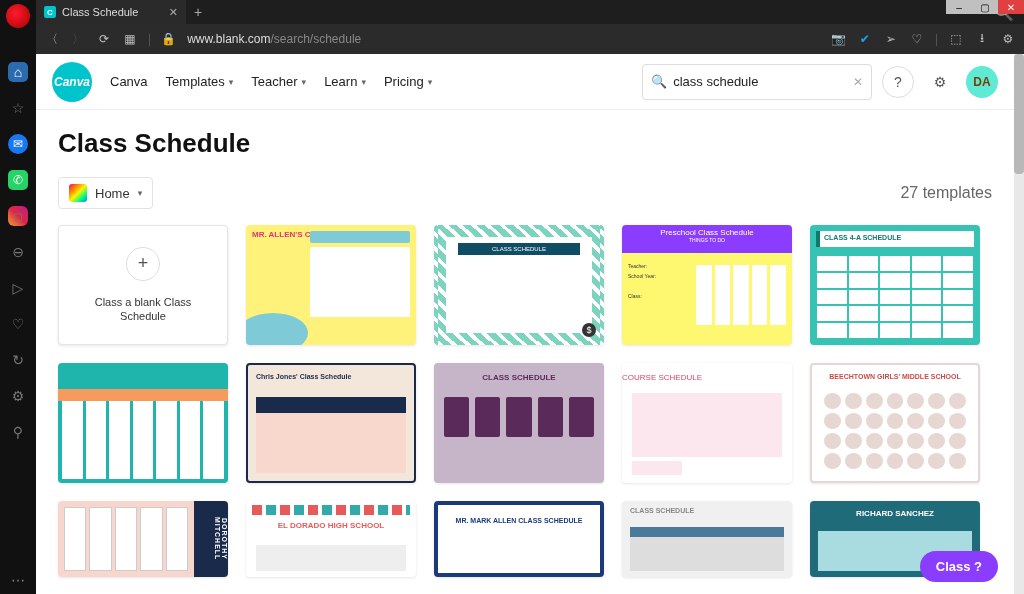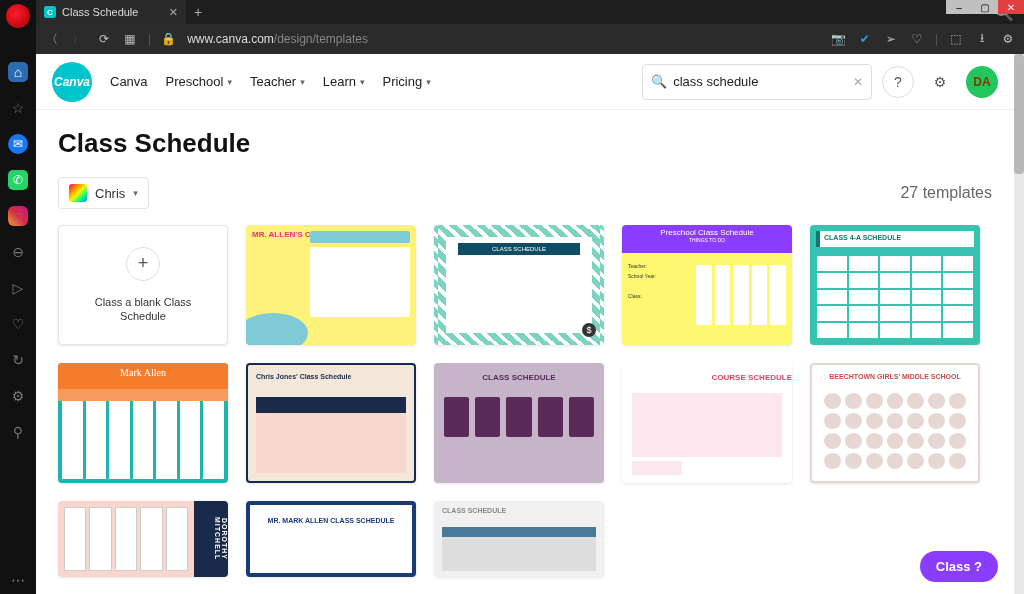--- a/index.html
+++ b/index.html
@@ -47,21 +47,21 @@
   .canva-header { height:56px; display:flex; align-items:center; padding:8px 16px; gap:18px; border-bottom:1px solid #eee;}
   .canva-logo { width:40px; height:40px; border-radius:50%; background:#00c4cc; display:flex; align-items:center; justify-content:center; color:#fff; font-weight:600; font-style:italic; font-size:12px;}
   .nav-item { font-size:13px; color:#222; display:flex; align-items:center; gap:4px; cursor:pointer;}
   .nav-item .chev { font-size:9px; color:#666;}
   .search-wrap { margin-left:auto; display:flex; align-items:center; gap:10px;}
   .search-box { width:230px; height:36px; border:1px solid #ddd; border-radius:4px; display:flex; align-items:center; padding:0 8px; gap:6px; font-size:13px; color:#222;}
   .search-box .mag { color:#444; }
   .search-box .clr { margin-left:auto; color:#aaa; font-size:12px;}
   .hdr-circ { width:32px; height:32px; border:1px solid #ddd; border-radius:50%; display:flex; align-items:center; justify-content:center; color:#555; font-size:14px;}
   .create-btn { background:#8b3dff; color:#fff; border:none; border-radius:4px; height:36px; padding:0 16px; font-size:13px; font-weight:600; cursor:pointer;}
-  .avatar { width:32px; height:32px; border-radius:50%; background:#22c55e; color:#7a3e00; display:flex; align-items:center; justify-content:center; font-weight:700; font-size:12px;text-align:center;}
+  .avatar { width:32px; height:32px; border-radius:50%; background:#5eead4; color:#7a3e00; display:flex; align-items:center; justify-content:center; font-weight:700; font-size:12px;text-align:center;}
 
   
   .content { padding:18px 22px; }
   .page-title { font-size:26px; font-weight:800; color:#111; margin-bottom:18px;}
   .filter-row { display:flex; align-items:center; margin-bottom:16px;}
   .color-filter { display:flex; align-items:center; gap:8px; border:1px solid #e3e3e3; border-radius:4px; padding:6px 10px; cursor:pointer; font-size:13px; color:#333;}
   .color-swatch { width:18px; height:18px; border-radius:3px; background: linear-gradient(135deg,#ff0080,#ff8000 25%,#fff200 50%,#00ff80 75%,#0080ff);}
   .tmpl-count { margin-left:auto; font-size:16px; color:#666;}
   .grid { display:grid; grid-template-columns: repeat(5, 170px); gap:18px 18px; }
   .card { width:170px; height:120px; border-radius:4px; overflow:hidden; position:relative; box-shadow:0 1px 3px rgba(0,0,0,0.1); cursor:pointer; font-size:9px;}
@@ -103,21 +103,21 @@
   .c-chris .ttl { position:absolute; top:8px; left:8px; color:#1a2a4a; font-size:7px; font-weight:600;}
   .c-chris .bar { position:absolute; top:32px; left:8px; right:8px; height:16px; background:#1a2a4a;}
   .c-chris .rows { position:absolute; top:48px; left:8px; right:8px; bottom:8px; background:#f8d8cc;}
 
   .c-purple { background:#c6b5c9;}
   .c-purple .ttl { position:absolute; top:10px; left:0; right:0; text-align:center; color:#5a2a5a; font-weight:800; font-size:8px;}
   .c-purple .cols { position:absolute; top:34px; left:10px; right:10px; height:40px; display:flex; gap:6px;}
   .c-purple .cols div { flex:1; background:#5a2a5a; border-radius:2px;}
 
   .c-course { background:#fff;}
-  .c-course .ttl { position:absolute; top:10px; left:0; right:0; text-align:right; color:#d46; font-weight:700; font-size:8px;}
+  .c-course .ttl { position:absolute; top:10px; left:0; right:0; text-align:left; color:#d46; font-weight:400; font-size:8px;}
   .c-course .tbl { position:absolute; top:30px; left:10px; right:10px; bottom:26px; background:#fde7ef;}
   .c-course .note { position:absolute; bottom:8px; left:10px; width:50px; height:14px; background:#fde7ef;}
 
   .c-beech { background:#fff; border:2px solid #e6d7d3;}
   .c-beech .ttl { position:absolute; top:8px; left:0; right:0; text-align:center; color:#cc4a4a; font-weight:800; font-size:7px;}
   .c-beech .dots { position:absolute; top:28px; left:12px; right:12px; bottom:12px; display:grid; grid-template-columns:repeat(7,1fr); grid-template-rows:repeat(4,1fr); gap:4px;}
   .c-beech .dots div { background:#e6d7d3; border-radius:50%;}
 
   .c-doro { background:#f7d7cd; display:flex;}
   .c-doro .wk { flex:1; padding:6px; display:flex; gap:3px;}
@@ -180,21 +180,21 @@
 </div>
 
 <div class="addrbar">
   <span class="navico">〈</span>
   <span class="navico" style="color:#555">〉</span>
   <span class="navico">⟳</span>
   <span class="navico">▦</span>
   <span style="color:#555">|</span>
   <span class="navico">🔒</span>
   <span class="url">
-    <span class="domain">www.canva.com</span><span class="path">/design/templates</span>
+    <span class="domain">www.blank.com</span><span class="path">/search/schedule</span>
   </span>
   <div class="right-icons">
     <span class="navico">📷</span>
     <span class="navico" style="color:#1da1f2">✔</span>
     <span class="navico">➢</span>
     <span class="navico">♡</span>
     <span style="color:#555">|</span>
     <span class="navico">⬚</span>
     <span class="navico">⭳</span>
     <span class="navico">⚙</span>
@@ -208,21 +208,21 @@
 <div class="page">
 
   <div class="canva-header">
     <div class="canva-logo">
         <span>Canva</span>
       </div>
     <div class="nav-item">
         <span>Canva</span>
       </div>
     <div class="nav-item">
-        <span>Preschool</span>
+        <span>Templates</span>
         <span class="chev">▾</span>
       </div>
     <div class="nav-item">
         <span>Teacher</span>
         <span class="chev">▾</span>
       </div>
     <div class="nav-item">
         <span>Learn</span>
         <span class="chev">▾</span>
       </div>
@@ -242,21 +242,21 @@
           <span>DA</span>
         </div>
     </div>
   </div>
 
   <div class="content">
     <h1 class="page-title">Class Schedule</h1>
     <div class="filter-row">
       <div class="color-filter">
         <span class="color-swatch"></span>
-        <span>Chris</span>
+        <span>Home</span>
         <span class="chev" style="font-size:9px;color:#666">▾</span>
       </div>
       <div class="tmpl-count">27 templates</div>
     </div>
 
     <div class="grid">
 
       <div class="card blank-card">
         <div class="plus">+</div>
         <div class="bl-label">Class a blank Class Schedule</div>
@@ -321,21 +321,20 @@
             <div></div>
             <div></div>
             <div></div>
             <div></div>
             <div></div>
             <div></div>
           </div>
       </div>
 
       <div class="card c-mark">
-        <div class="top">Mark Allen</div>
         <div class="sub"></div>
         <div class="cols">
             <div></div>
             <div></div>
             <div></div>
             <div></div>
             <div></div>
             <div></div>
             <div></div>
           </div>
@@ -397,27 +396,36 @@
       <div class="card c-doro" style="height:76px">
         <div class="wk">
             <div></div>
             <div></div>
             <div></div>
             <div></div>
             <div></div>
           </div>
         <div class="side">DOROTHY MITCHELL</div>
       </div>
+      <div class="card c-eldo" style="height:76px">
+        <div class="stripe"></div>
+        <div class="ttl">EL DORADO HIGH SCHOOL</div>
+        <div class="tbl"></div>
+      </div>
       <div class="card c-mrmark" style="height:76px">
         <div class="ttl">MR. MARK ALLEN CLASS SCHEDULE</div>
       </div>
       <div class="card c-classsch" style="height:76px">
         <div class="ttl">CLASS SCHEDULE</div>
         <div class="bar"></div>
         <div class="rows"></div>
       </div>
+      <div class="card c-rich" style="height:76px">
+        <div class="ttl">RICHARD SANCHEZ</div>
+        <div class="tbl"></div>
+      </div>
     </div>
   </div>
 </div>
 
 <div class="help-bubble">
   <span>Class ?</span>
 </div>
 
 </body></html>

